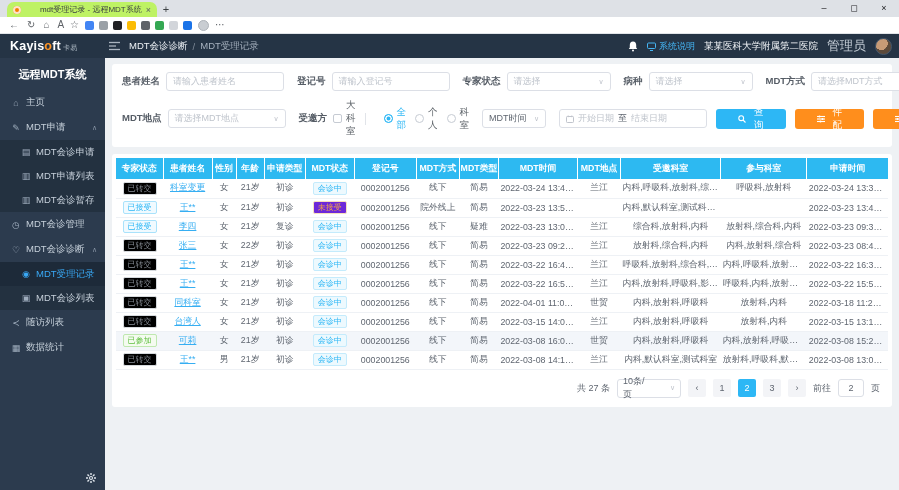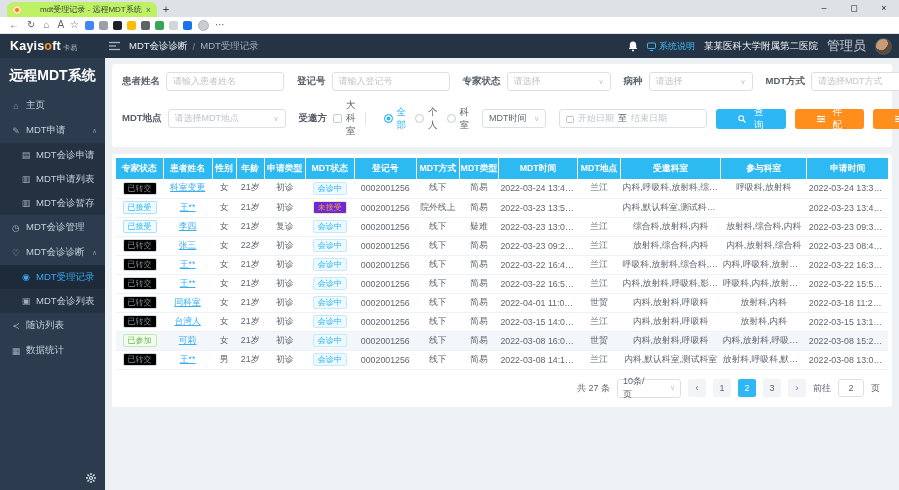--- a/index.html
+++ b/index.html
@@ -40,21 +40,21 @@
   .crumb-sub { color:#a7b2bf; }
   .hdr-right { margin-left:auto; display:flex; align-items:center; gap:9px; padding-right:7px; }
   .sysdoc { display:flex; align-items:center; gap:3px; color:#45b5f3; font-size:9px; }
   .hospital { font-size:9.5px; color:#f2f5f8; }
   .role { font-size:13px; color:#c3ccd5; }
   .avatar { width:17px; height:17px; border-radius:50%; background:radial-gradient(circle at 35% 30%, #c89b76 0 45%, #5d4a3a 46% 100%); border:1px solid #46586d; }
 
   
   .appbody { flex:1; display:flex; min-height:0; }
   aside { width:105px; flex:none; background:#2c3b4e; position:relative; }
-  .side-title { text-align:center; color:#fff; font-weight:bold; font-size:14px; padding:9px 0 8px; }
+  .side-title { text-align:center; color:#fff; font-weight:bold; font-size:11px; padding:9px 0 8px; }
   .nav-item { height:25px; display:flex; align-items:center; gap:5px; padding:0 8px 0 11px; font-size:9.5px; color:#c6d0da; cursor:default; }
   .nav-ic { width:10px; font-size:9px; color:#9fadbd; text-align:center; flex:none; }
   .nav-chev { margin-left:auto; font-size:7px; color:#8795a5; }
   .nav-sub { background:#233140; }
   .nav-sub .nav-item { padding-left:21px; height:24px; }
   .nav-item.active { color:#39a9f6; background:#1d2a39; }
   .nav-item.active .nav-ic { color:#39a9f6; }
   .side-gear { position:absolute; right:9px; bottom:7px; color:#dfe5ec; display:flex; }
 
   main { flex:1; min-width:0; padding:6px 7px; }

